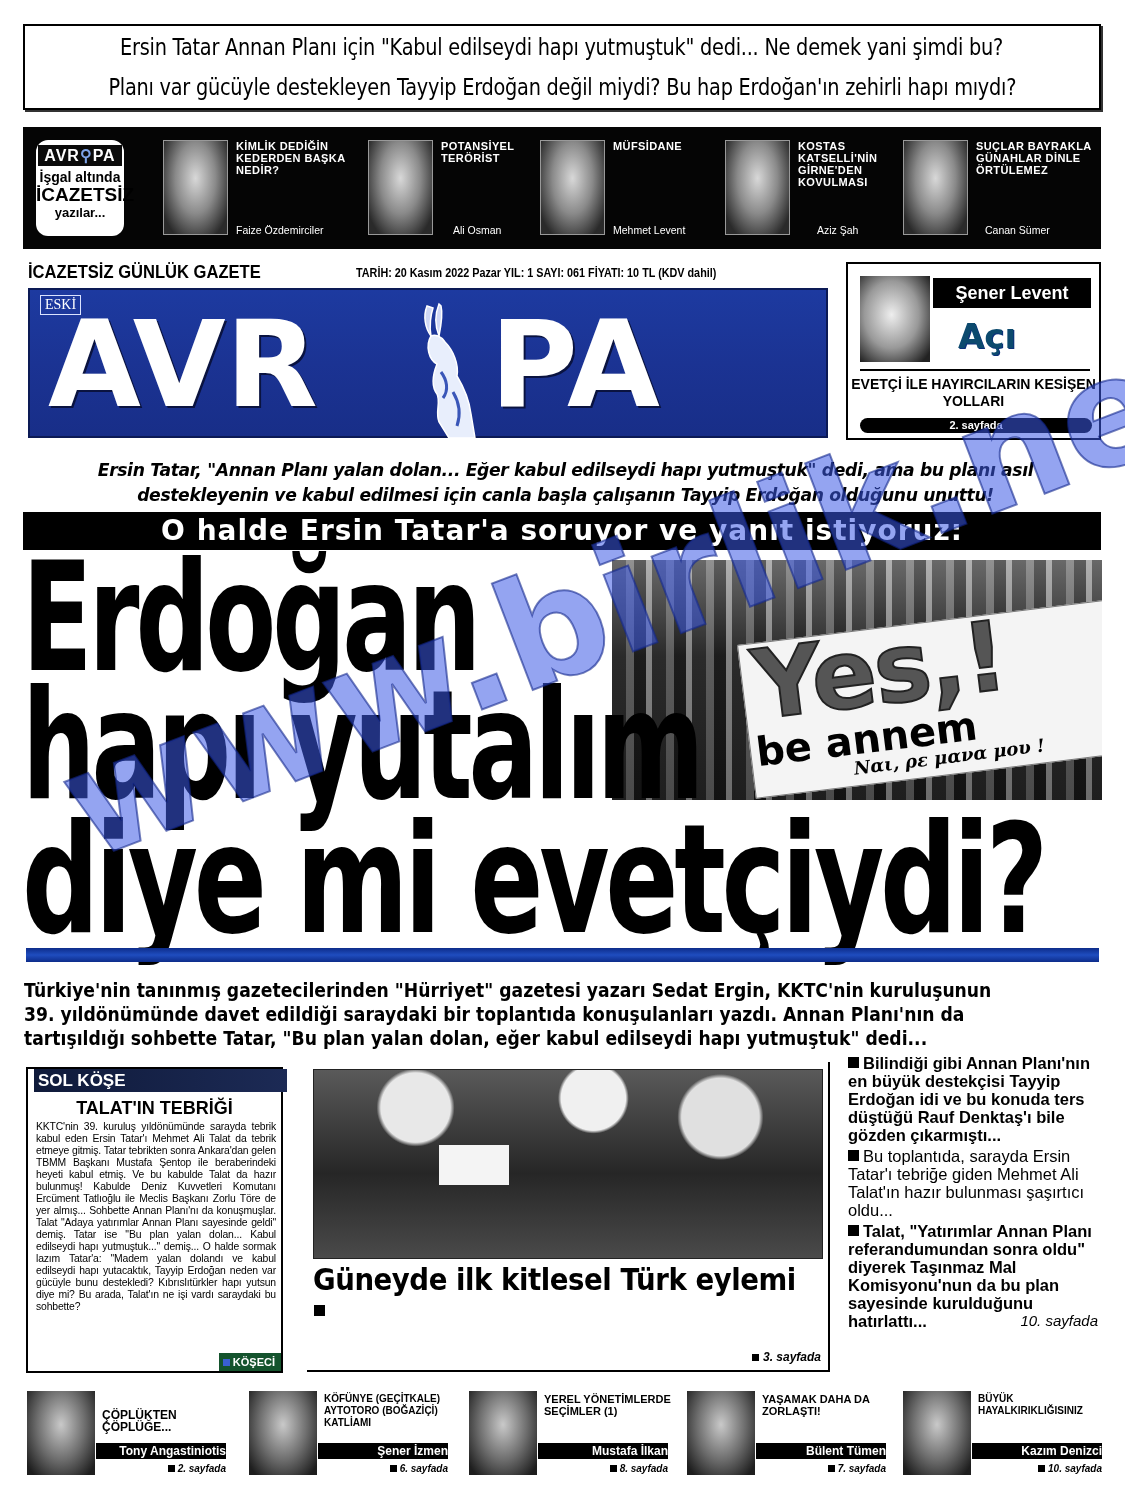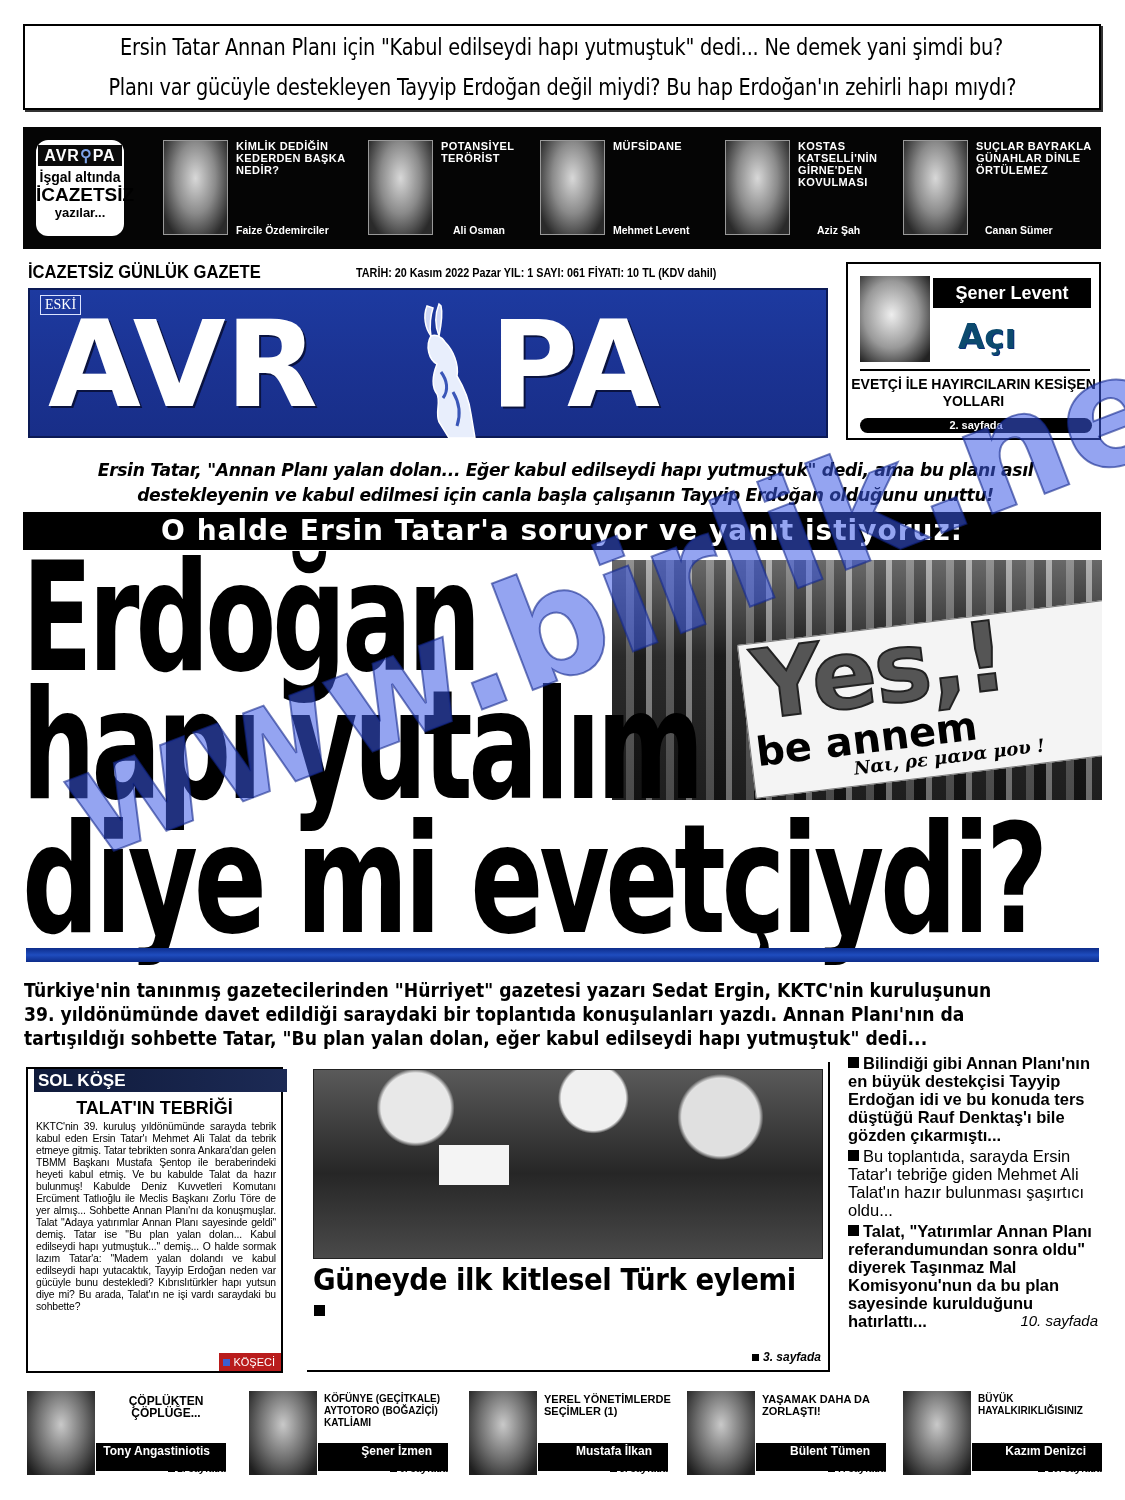--- a/index.html
+++ b/index.html
@@ -43,21 +43,21 @@
     position: absolute; left: 0; top: 0; width: 65px; height: 95px;
     border: 1px solid #999;
     background: radial-gradient(ellipse at 50% 40%, #d8d8d8 0%, #8a8a8a 45%, #2a2a2a 85%);
   }
   .col-title {
     position: absolute; left: 73px; top: 0; width: 125px;
     color: #fff; font-weight: bold; font-size: 11px; line-height: 12px; letter-spacing: 0.4px;
   }
   .col-name {
     position: absolute; left: 73px; bottom: 2px; width: 120px;
-    color: #fff; font-weight: bold; font-size: 10.5px; white-space: nowrap;
+    color: #fff; font-weight: normal; font-size: 10.5px; white-space: nowrap;
   }
 
   
   .motto { left: 28px; top: 262px; font-size: 18px; font-weight: bold; transform: scaleX(0.92); transform-origin: left; }
   .issue-info { left: 356px; top: 266px; font-size: 12px; font-weight: bold; transform: scaleX(0.9); transform-origin: left; white-space: nowrap; }
 
   
   .masthead {
     left: 28px; top: 288px; width: 800px; height: 150px;
     background: linear-gradient(180deg, #1d3aa0 0%, #1b3393 50%, #182e88 100%);
@@ -199,22 +199,22 @@
   }
   .sk-title {
     position: absolute; left: 0; top: 29px; width: 100%; text-align: center;
     font-weight: bold; font-size: 18px;
   }
   .sk-body {
     position: absolute; left: 8px; top: 52px; width: 240px;
     font-size: 10.4px; line-height: 12px; text-align: justify; letter-spacing: -0.15px;
   }
   .sk-sign {
-    position: absolute; right: 0; bottom: 0; background: #b91c1c; color: #fff;
-    font-size: 11px; font-weight: normal; padding: 3px 6px 3px 14px;
+    position: absolute; right: 0; bottom: 0; background: #14532d; color: #fff;
+    font-size: 11px; font-weight: bold; padding: 3px 6px 3px 14px;
   }
   .sk-sign::before {
     content: ""; position: absolute; left: 4px; top: 6px; width: 7px; height: 7px; background: #3a5fd0;
   }
 
   
   .center-photo {
     left: 313px; top: 1069px; width: 510px; height: 190px;
     background:
       radial-gradient(circle at 20% 20%, #e8e8e8 0 8%, transparent 9%),
@@ -256,22 +256,22 @@
     position: absolute; top: 0; width: 208px; height: 95px;
   }
   .bc-photo {
     position: absolute; left: 5px; top: 6px; width: 68px; height: 84px;
     background: radial-gradient(ellipse at 50% 40%, #c9c9c9 0%, #6d6d6d 50%, #1e1e1e 90%);
   }
   .bc-title {
     position: absolute; left: 80px; top: 8px; width: 128px; font-weight: bold; font-size: 11px; line-height: 12px;
   }
   .bc-name {
-    position: absolute; left: 74px; top: 58px; width: 130px; height: 28px; background: #000; color: #fff;
-    font-weight: bold; font-size: 12px; text-align: right; padding-right: 16px; line-height: 16px;
+    position: absolute; left: 74px; top: 58px; width: 130px; height: 16px; background: #000; color: #fff;
+    font-weight: bold; font-size: 12px; text-align: right; padding-right: 0; line-height: 16px;
   }
   .bc-page {
     position: absolute; right: 4px; top: 78px; font-size: 10px; font-weight: bold; font-style: italic;
   }
   .bc-page .sq { width: 7px; height: 7px; vertical-align: 0; margin-right: 3px; }
 </style>
 </head>
 <body>
 
 <div class="abs top-banner">
@@ -390,21 +390,21 @@
 
 <div class="abs right-notes">
   <div class="note b"><span class="sq"></span><span>Bilindiği gibi Annan Planı'nın en büyük destekçisi Tayyip Erdoğan idi ve bu konuda ters düştüğü Rauf Denktaş'ı bile gözden çıkarmıştı...</span></div>
   <div class="note"><span class="sq"></span><span>Bu toplantıda, sarayda Ersin Tatar'ı tebriğe giden Mehmet Ali Talat'ın hazır bulunması şaşırtıcı oldu...</span></div>
   <div class="note b" style="position:relative;"><span class="sq"></span><span>Talat, "Yatırımlar Annan Planı referandumundan sonra oldu" diyerek Taşınmaz Mal Komisyonu'nun da bu plan sayesinde kurulduğunu hatırlattı...</span><span class="right-page">10. sayfada</span></div>
 </div>
 
 <div class="abs bottom-cols">
   <div class="bc" style="left:0;">
     <div class="bc-photo"></div>
-    <div class="bc-title" style="top:10px;font-size:12px;text-align:center;">ÇÖPLÜKTEN ÇÖPLÜĞE...</div>
+    <div class="bc-title" style="top:24px;font-size:12px;">ÇÖPLÜKTEN ÇÖPLÜĞE...</div>
     <div class="bc-name">Tony Angastiniotis</div>
     <div class="bc-page"><span class="sq"></span><span>2. sayfada</span></div>
   </div>
   <div class="bc" style="left:222px;">
     <div class="bc-photo"></div>
     <div class="bc-title" style="font-size:10px;">KÖFÜNYE (GEÇİTKALE) AYTOTORO (BOĞAZİÇİ) KATLİAMI</div>
     <div class="bc-name">Şener İzmen</div>
     <div class="bc-page"><span class="sq"></span><span>6. sayfada</span></div>
   </div>
   <div class="bc" style="left:442px;">

